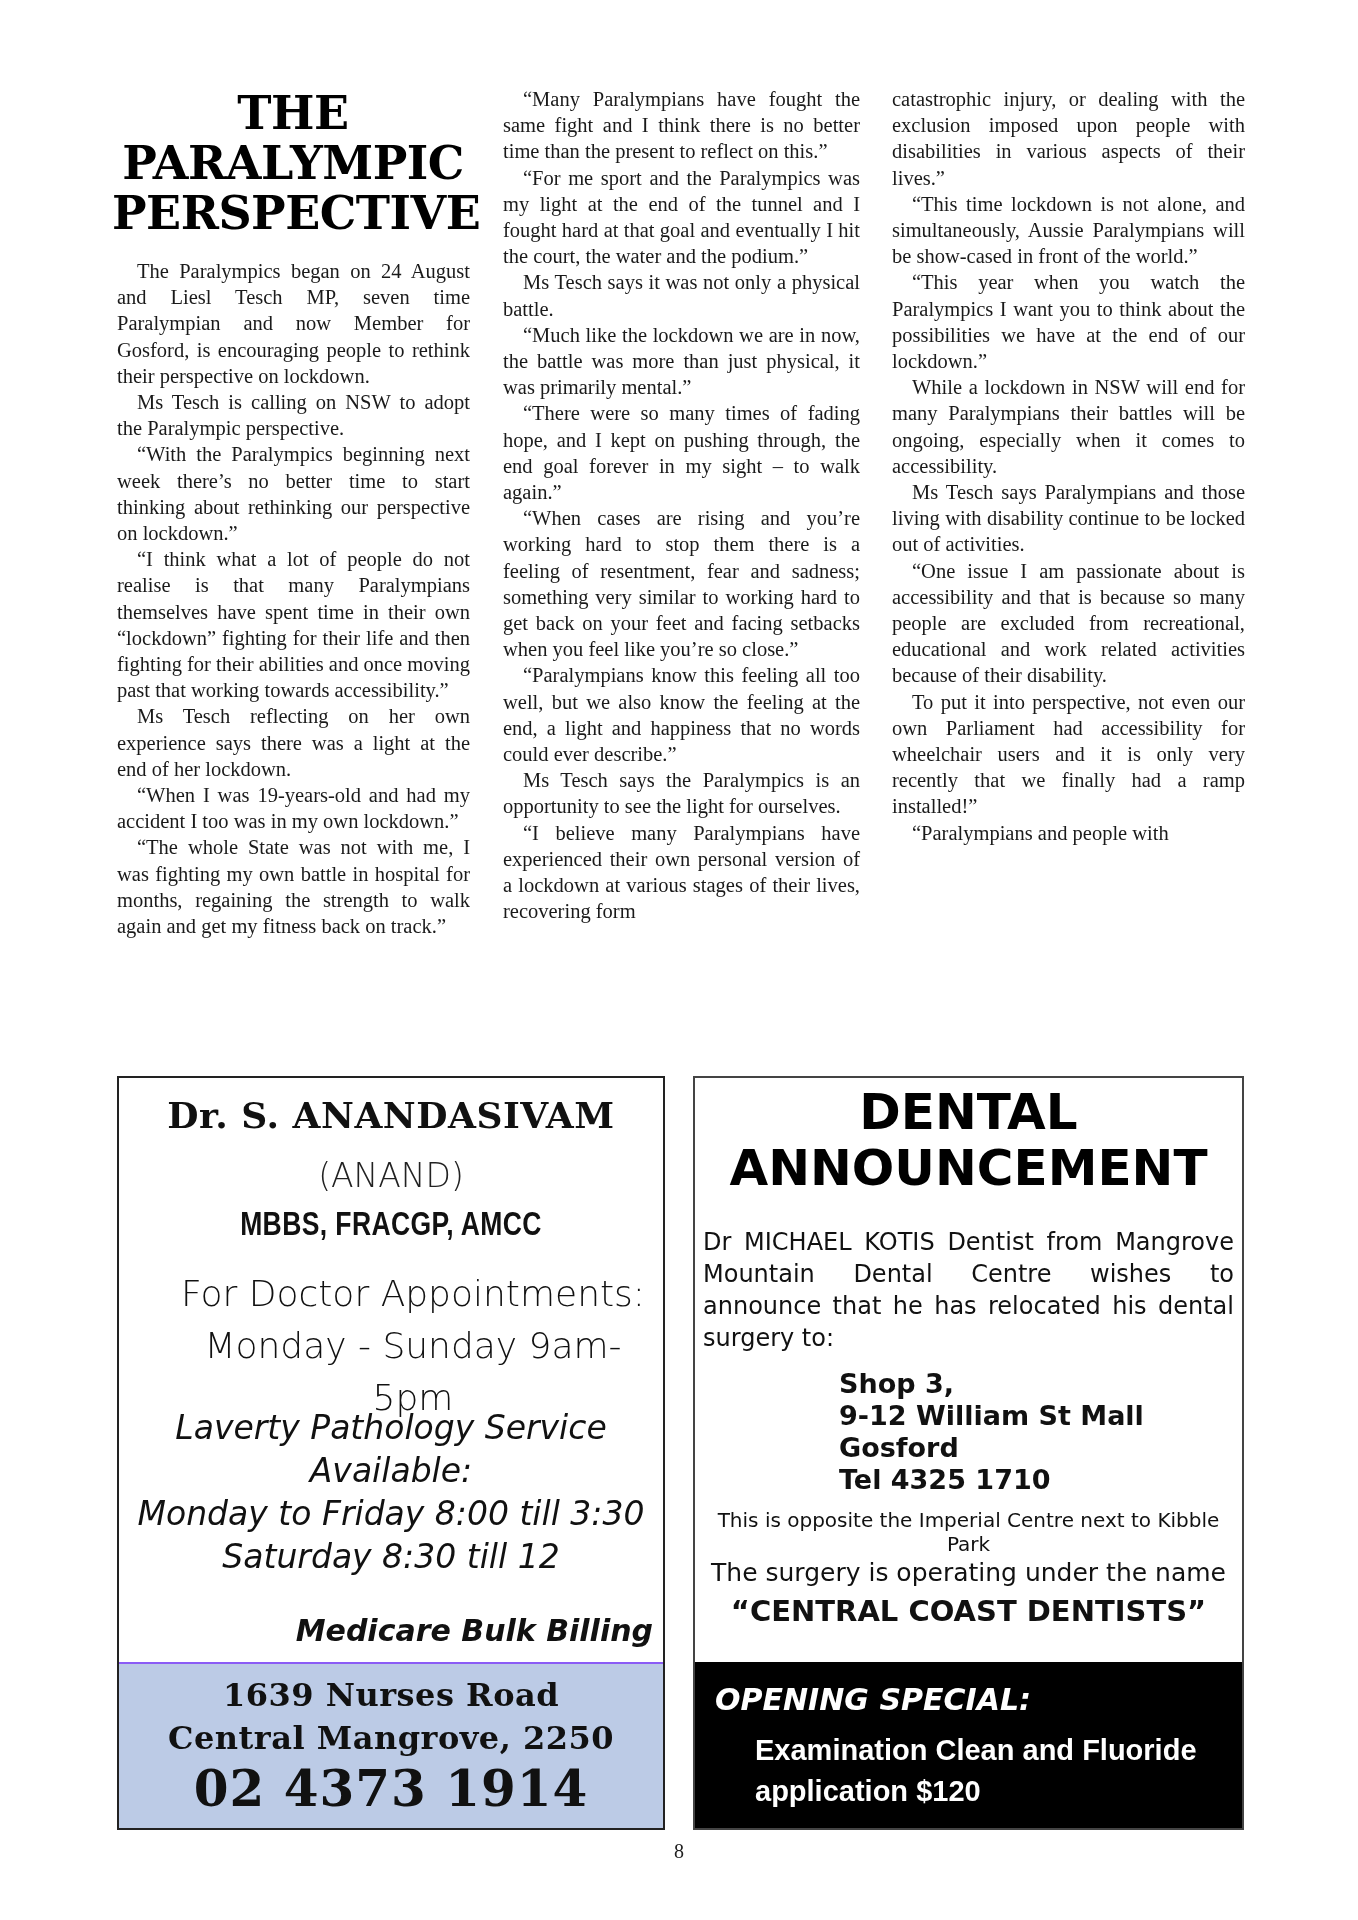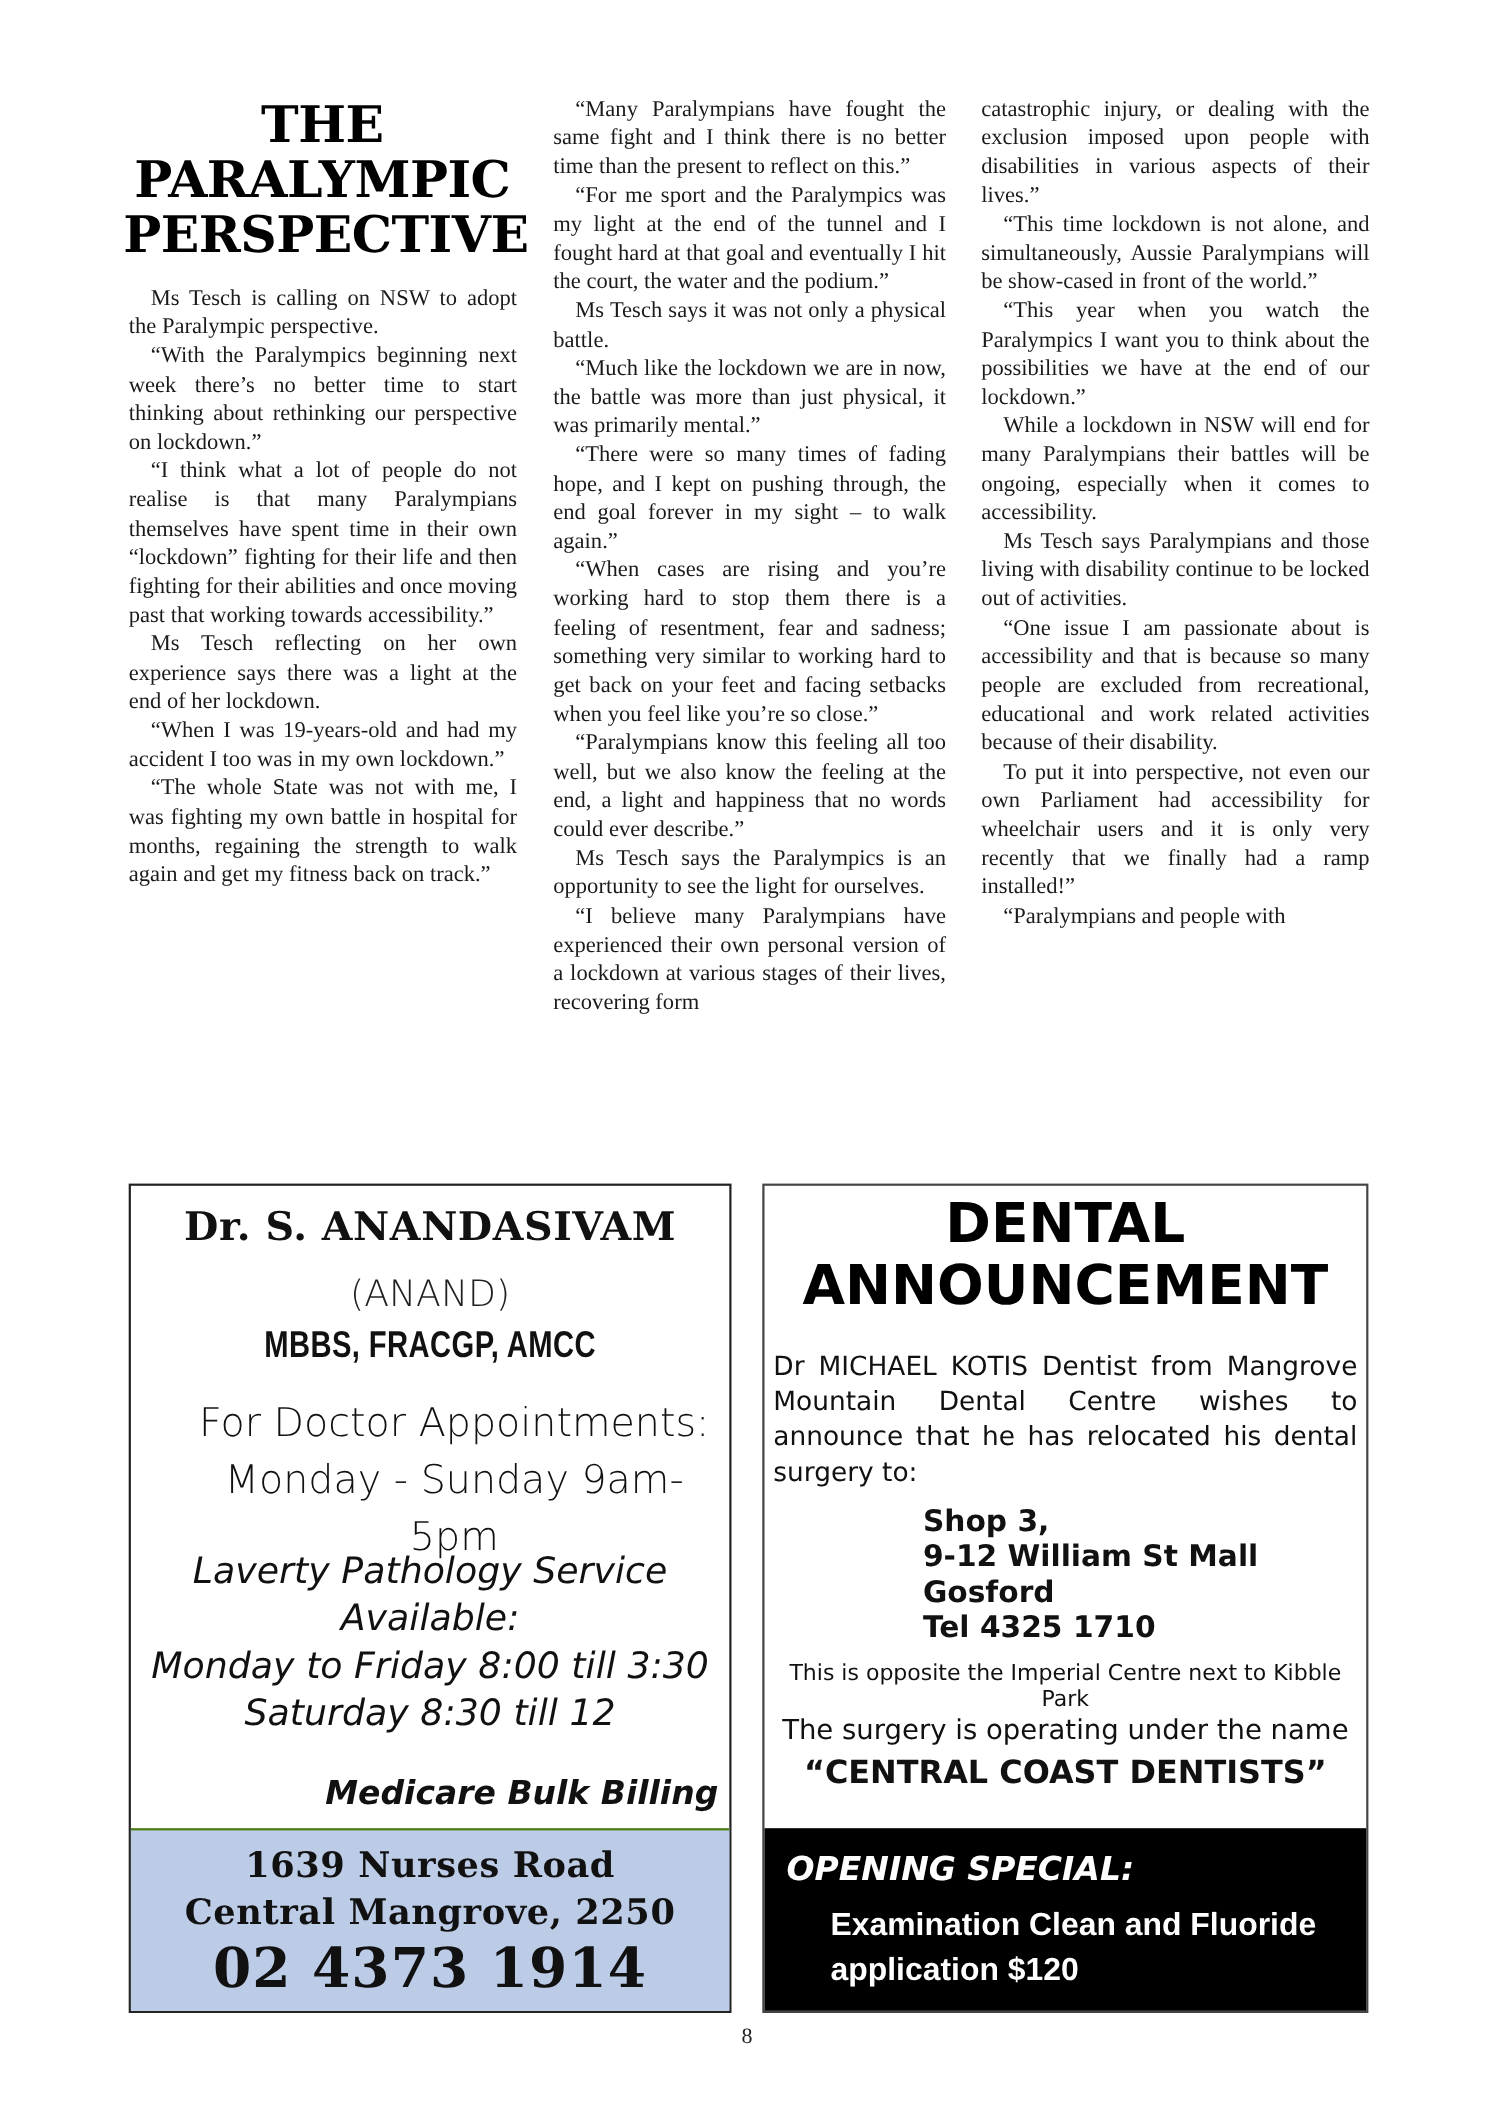--- a/index.html
+++ b/index.html
@@ -50,21 +50,21 @@
   .doc-path {
     position: absolute; left: 0; right: 0; top: 328px; text-align: center;
     font-family: "DejaVu Sans", sans-serif; font-style: italic; font-size: 33px; line-height: 43px; color: #111;
   }
   .doc-medicare {
     position: absolute; right: 10px; top: 535px;
     font-family: "DejaVu Sans", sans-serif; font-style: italic; font-weight: bold; font-size: 30px;
   }
   .doc-band {
     position: absolute; left: 0; right: 0; bottom: 0; height: 164px;
-    background: #bccbe6; border-top: 2px solid #4d7c0f; text-align: center;
+    background: #bccbe6; border-top: 2px solid #8b5cf6; text-align: center;
   }
   .doc-addr {
     font-family: "DejaVu Serif", serif; font-weight: 900; font-size: 32px; line-height: 43px;
     padding-top: 10px; letter-spacing: 0.5px;
   }
   .doc-phone {
     font-family: "DejaVu Serif", serif; font-weight: 900; font-size: 50px; line-height: 58px; letter-spacing: 1px;
   }
 
   .den-title {
@@ -110,20 +110,21 @@
 </head>
 <body>
 
 <div class="headline">
   <div>THE</div>
   <div>PARALYMPIC</div>
   <div>PERSPECTIVE</div>
 </div>
 
 <div class="col" id="col-left">
+    <p>The Paralympics began on 24 August and Liesl Tesch MP, seven time Paralympian and now Member for Gosford, is encouraging people to rethink their perspective on lockdown.</p>
     <p>Ms Tesch is calling on NSW to adopt the Paralympic perspective.</p>
     <p>“With the Paralympics beginning next week there’s no better time to start thinking about rethinking our perspective on lockdown.”</p>
     <p>“I think what a lot of people do not realise is that many Paralympians themselves have spent time in their own “lockdown” fighting for their life and then fighting for their abilities and once moving past that working towards accessibility.”</p>
     <p>Ms Tesch reflecting on her own experience says there was a light at the end of her lockdown.</p>
     <p>“When I was 19-years-old and had my accident I too was in my own lockdown.”</p>
     <p>“The whole State was not with me, I was fighting my own battle in hospital for months, regaining the strength to walk again and get my fitness back on track.”</p>
   </div>
 <div class="col" id="col-mid">
     <p>“Many Paralympians have fought the same fight and I think there is no better time than the present to reflect on this.”</p>
     <p>“For me sport and the Paralympics was my light at the end of the tunnel and I fought hard at that goal and eventually I hit the court, the water and the podium.”</p>

